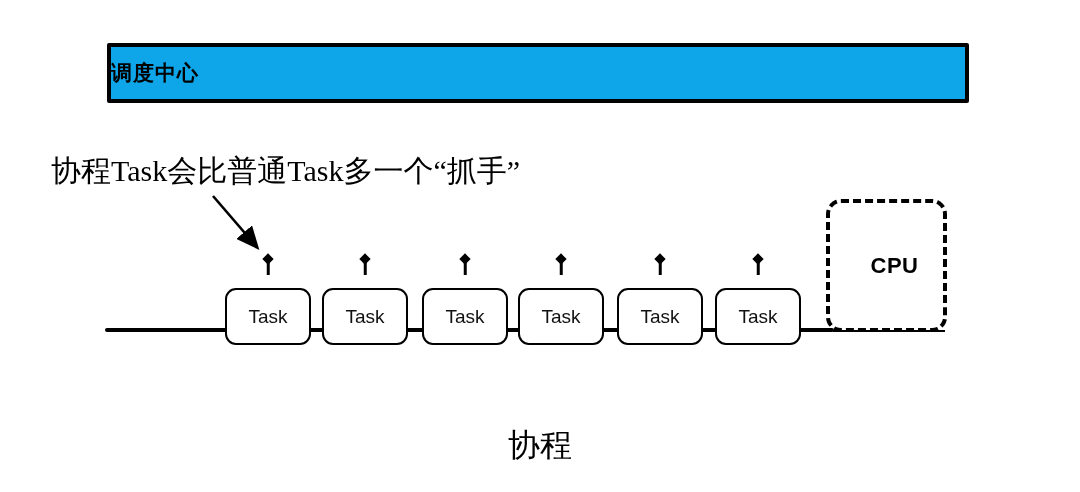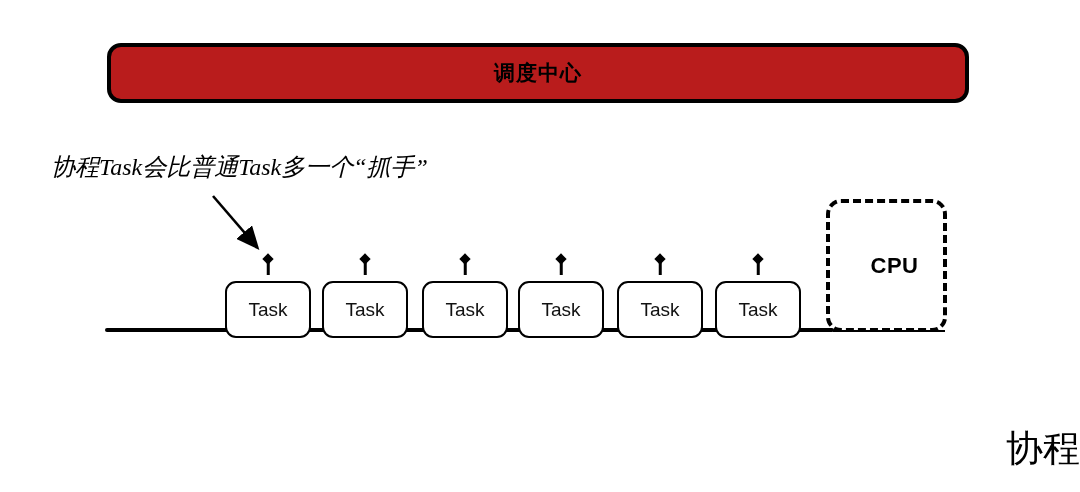--- a/index.html
+++ b/index.html
@@ -16,44 +16,42 @@
   }
 
   
   .scheduler-box {
     position: absolute;
     left: 107px;
     top: 43px;
     width: 862px;
     height: 60px;
     border: 4px solid #000;
-    border-radius: 14px;
-    background: #b91c1c;
+    border-radius: 2px;
+    background: #0ea5e9;
     display: flex;
     align-items: center;
-    justify-content: center;
   }
   .scheduler-box span {
     font-family: "Liberation Sans", sans-serif;
     font-weight: 700;
     font-size: 21px;
     color: #000;
     letter-spacing: 1px;
   }
 
   
   .annotation {
     position: absolute;
     left: 51px;
     top: 151px;
     font-family: "Liberation Serif", "DejaVu Serif", serif;
-    font-size: 24px;
+    font-size: 30px;
     color: #000;
     white-space: nowrap;
-    font-style: italic;
   }
 
   
   .arrow-svg {
     position: absolute;
     left: 0;
     top: 0;
     width: 1080px;
     height: 492px;
     pointer-events: none;
@@ -99,21 +97,21 @@
     left: 50%;
     top: 12px;
     width: 2.5px;
     height: 15px;
     background: #000;
     transform: translateX(-50%);
   }
   .task-box {
     position: absolute;
     left: 0;
-    top: 33px;
+    top: 40px;
     width: 86px;
     height: 57px;
     border: 2.5px solid #000;
     border-radius: 11px;
     background: #fff;
     display: flex;
     align-items: center;
     justify-content: center;
   }
   .task-box span {
@@ -145,23 +143,23 @@
     color: #000;
     margin-left: 16px;
   }
 
   
   .diagram-title {
     position: absolute;
     left: 0;
     top: 424px;
     width: 1080px;
-    text-align: right;
+    text-align: center;
     font-family: "Liberation Serif", "DejaVu Serif", serif;
-    font-size: 37px;
+    font-size: 32px;
     color: #000;
   }
 </style>
 </head>
 <body>
 
 <div class="canvas">
 
   <div class="scheduler-box">
     <span>调度中心</span>

